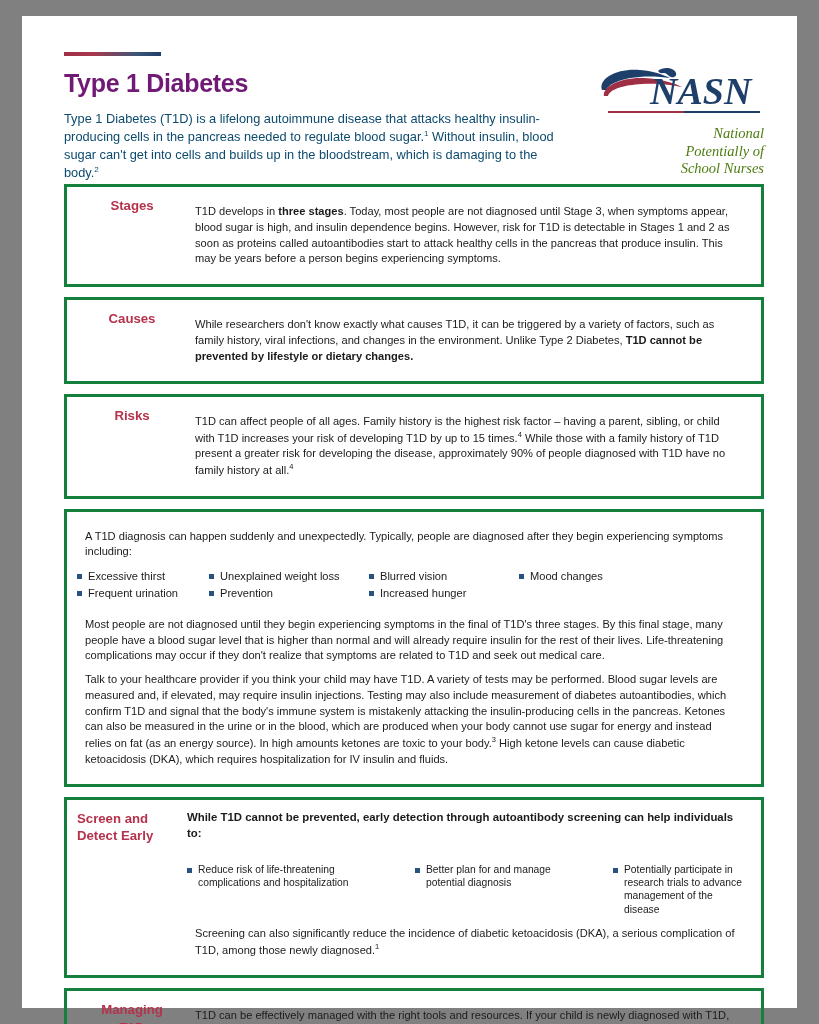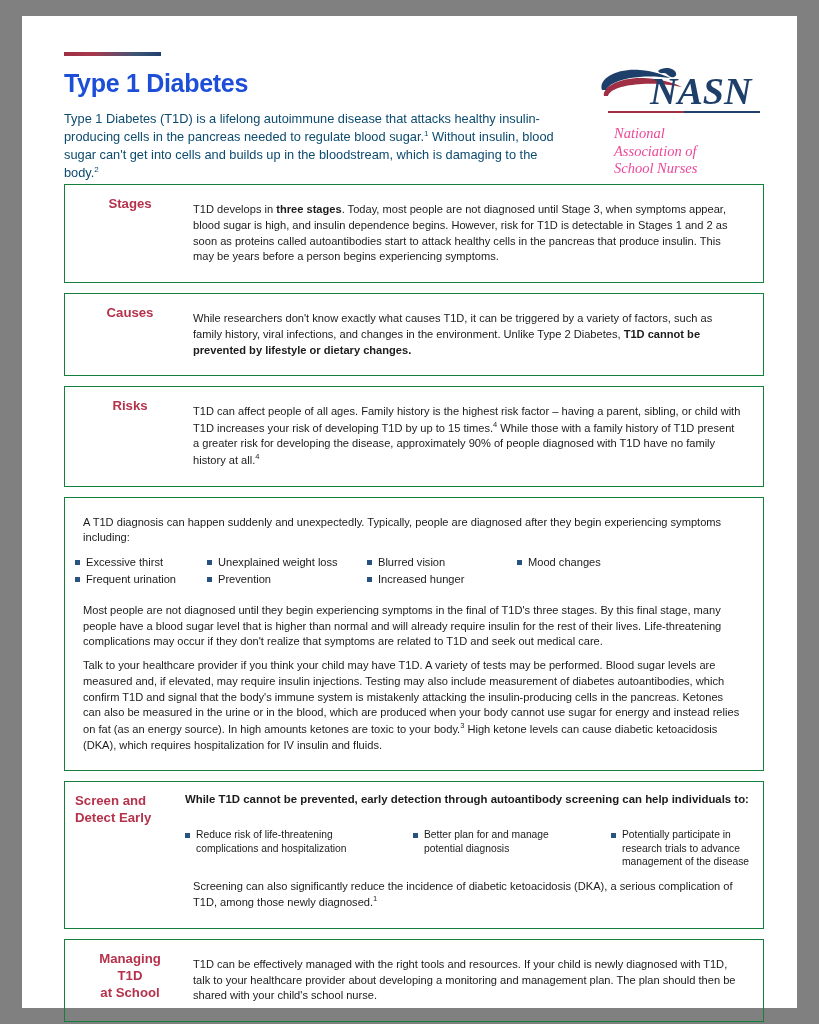--- a/index.html
+++ b/index.html
@@ -37,21 +37,21 @@
   }
   .top-rule {
     width: 97px;
     height: 4px;
     background: linear-gradient(to right, #9e2f44 0%, #a8394d 30%, #3b5577 75%, #1f3f6b 100%);
     margin-bottom: 14px;
   }
   .doc-title {
     font-size: 25px;
     font-weight: bold;
-    color: #1d4ed8;
+    color: #701a75;
     letter-spacing: -0.3px;
     margin: 0 0 12px 0;
     line-height: 1.1;
   }
   .intro {
     width: 505px;
     font-size: 12.8px;
     line-height: 1.42;
     color: #0c4a6e;
   }
@@ -65,28 +65,28 @@
     width: 172px;
     text-align: center;
   }
   .logo svg { display: block; }
   .logo-sub {
     margin-top: 3px;
     font-family: "Liberation Serif", serif;
     font-style: italic;
     font-size: 14.5px;
     line-height: 1.22;
-    color: #ec4899;
-    text-align: left;
+    color: #4d7c0f;
+    text-align: right;
     padding-left: 22px;
   }
 
   
   .section {
-    border: 1px solid #15803d;
+    border: 3px solid #15803d;
     margin-bottom: 10px;
     display: flex;
     box-sizing: border-box;
     padding: 9px 12px 9px 10px;
   }
   .sec-label {
     width: 110px;
     flex: 0 0 110px;
     font-size: 13.2px;
     font-weight: bold;
@@ -204,21 +204,21 @@
           <path d="M12 36 C 10 27, 28 17, 52 18 C 70 19, 82 23, 90 27 C 80 25, 64 23, 50 24 C 32 25, 18 29, 16 36 Z" fill="#9e2f44"></path>
           <path d="M66 11 C 72 6, 82 8, 84 13 C 85 16, 82 18, 79 17 C 76 16, 75 13, 72 13 C 70 13, 68 14, 66 11 Z" fill="#1f3f6b"></path>
 
           <text x="58" y="44" font-family="Liberation Serif, serif" font-size="38" font-weight="bold" font-style="italic" fill="#1f3f6b" letter-spacing="0">NASN</text>
 
           <line x1="16" y1="52" x2="168" y2="52" stroke="#1f3f6b" stroke-width="2"></line>
           <line x1="16" y1="52" x2="92" y2="52" stroke="#9e2f44" stroke-width="2"></line>
         </svg>
         <div class="logo-sub">
           <div>National</div>
-          <div>Association of</div>
+          <div>Potentially of</div>
           <div>School Nurses</div>
         </div>
       </div>
     </div>
 
     <div class="section">
       <div class="sec-label center">Stages</div>
       <div class="sec-body">
         <p><span>T1D develops in </span><b>three stages</b><span>. Today, most people are not diagnosed until Stage 3, when symptoms appear, blood sugar is high, and insulin dependence begins. However, risk for T1D is detectable in Stages 1 and 2 as soon as proteins called autoantibodies start to attack healthy cells in the pancreas that produce insulin. This may be years before a person begins experiencing symptoms.</span></p>
       </div>

